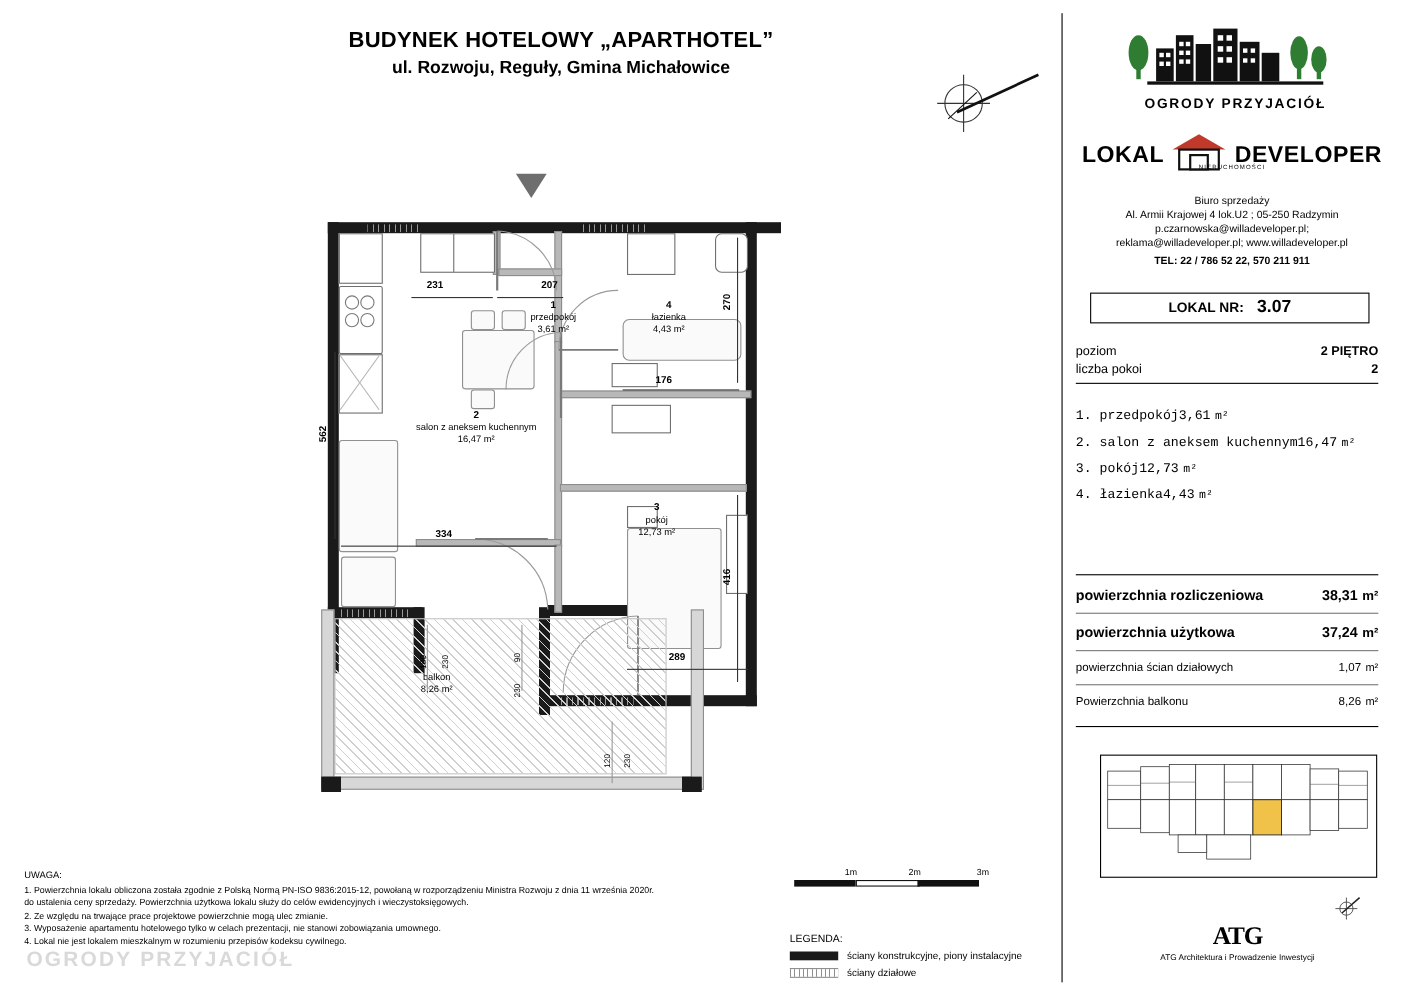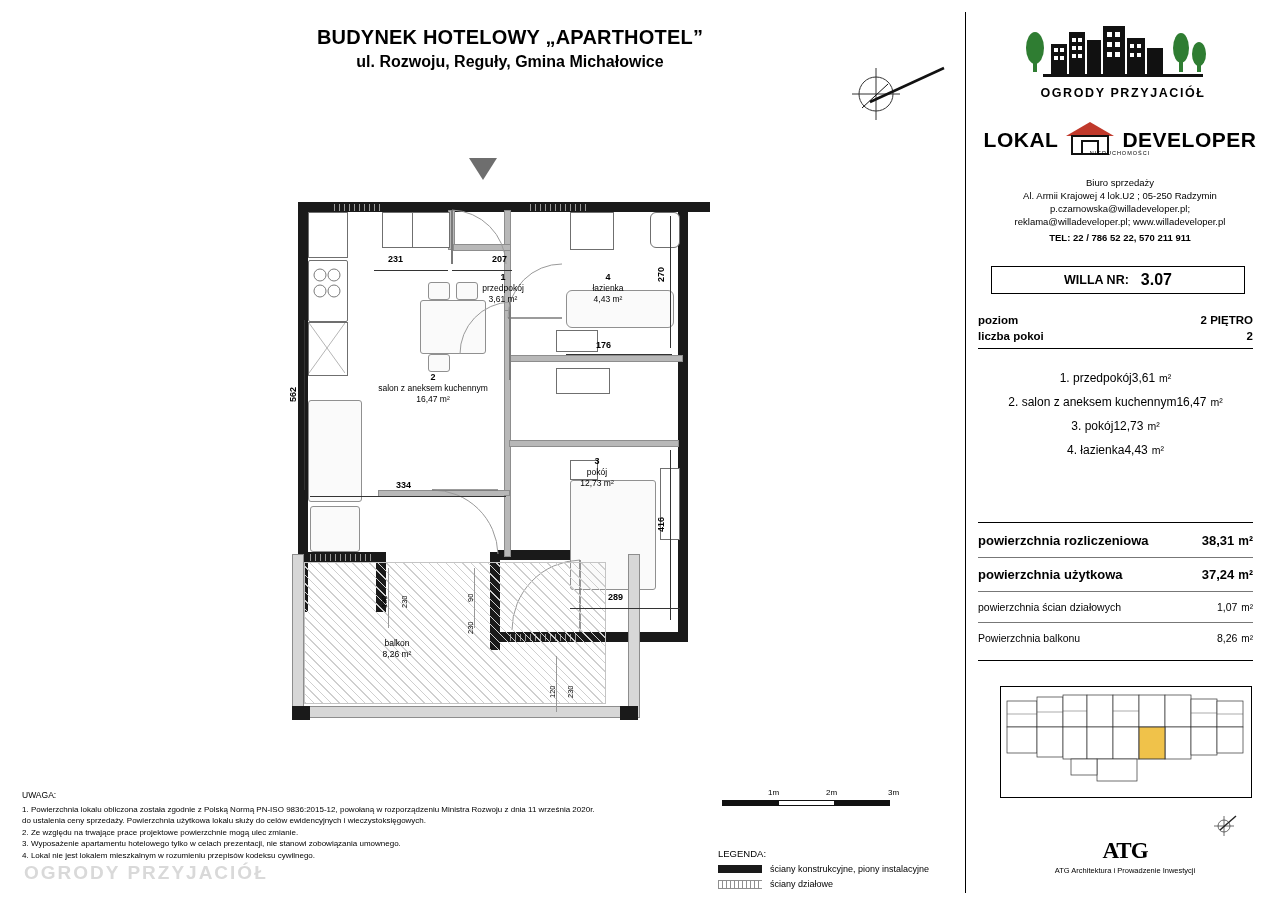--- a/index.html
+++ b/index.html
@@ -132,42 +132,43 @@
     top: 312px;
     width: 275px;
     font-size: 11.5px;
   }
   .spec-row {
     display: flex;
     justify-content: space-between;
     align-items: baseline;
     padding: 2px 0;
   }
-  .spec-row .k { font-weight: bold; }
+  .spec-row .k { font-weight: normal; }
   .spec-row .v { font-weight: bold; }
   .hline {
     border-bottom: 1px solid #000;
     margin: 4px 0 6px 0;
   }
   .hline-thin {
     border-bottom: .7px solid #777;
     margin: 5px 0;
   }
   .rooms {
     position: absolute;
     left: 978px;
     top: 366px;
     width: 275px;
     font-size: 12px;
   }
   .room-row {
     display: flex;
-    justify-content: center;
+    justify-content: flex-start;
     align-items: baseline;
     padding: 5px 0;
+    font-family: Liberation Mono, monospace;
   }
   .room-row .unit { font-size: 10.5px; margin-left: 4px;}
   .room-val-wrap { display:flex; align-items: baseline; }
   .areas {
     position: absolute;
     left: 978px;
     top: 518px;
     width: 275px;
     font-size: 12px;
   }
@@ -416,21 +417,21 @@
 
   <div class="contact">
     <div>Biuro sprzedaży</div>
     <div>Al. Armii Krajowej 4 lok.U2 ;  05-250 Radzymin</div>
     <div>p.czarnowska@willadeveloper.pl;</div>
     <div>reklama@willadeveloper.pl;  www.willadeveloper.pl</div>
     <div class="c-tel">TEL:   22 / 786 52 22, 570 211 911</div>
   </div>
 
   <div class="lokal-box">
-    <span class="lokal-label">WILLA NR:</span>
+    <span class="lokal-label">LOKAL NR:</span>
     <span class="lokal-value">3.07</span>
   </div>
 
   <div class="spec">
     <div class="spec-row">
       <span class="k">poziom</span>
       <span class="v">2 PIĘTRO</span>
     </div>
     <div class="spec-row">
       <span class="k">liczba pokoi</span>
@@ -650,21 +651,21 @@
       <div class="nm">salon z aneksem kuchennym</div>
       <div class="ar">16,47  m²</div>
     </div>
 
     <div class="room-lbl" style="left:272px; top:306px; width:110px;">
       <div class="num">3</div>
       <div class="nm">pokój</div>
       <div class="ar">12,73  m²</div>
     </div>
 
-    <div class="room-lbl" style="left:72px; top:488px; width:110px;">
+    <div class="room-lbl" style="left:72px; top:460px; width:110px;">
       <div class="nm">balkon</div>
       <div class="ar">8,26  m²</div>
     </div>
 
     <div class="dim" style="left:118px; top:104px;">231</div>
     <div class="dimline" style="left:104px; top:120px; width:74px;"></div>
 
     <div class="dim" style="left:222px; top:104px;">207</div>
     <div class="dimline" style="left:182px; top:120px; width:60px;"></div>
 

